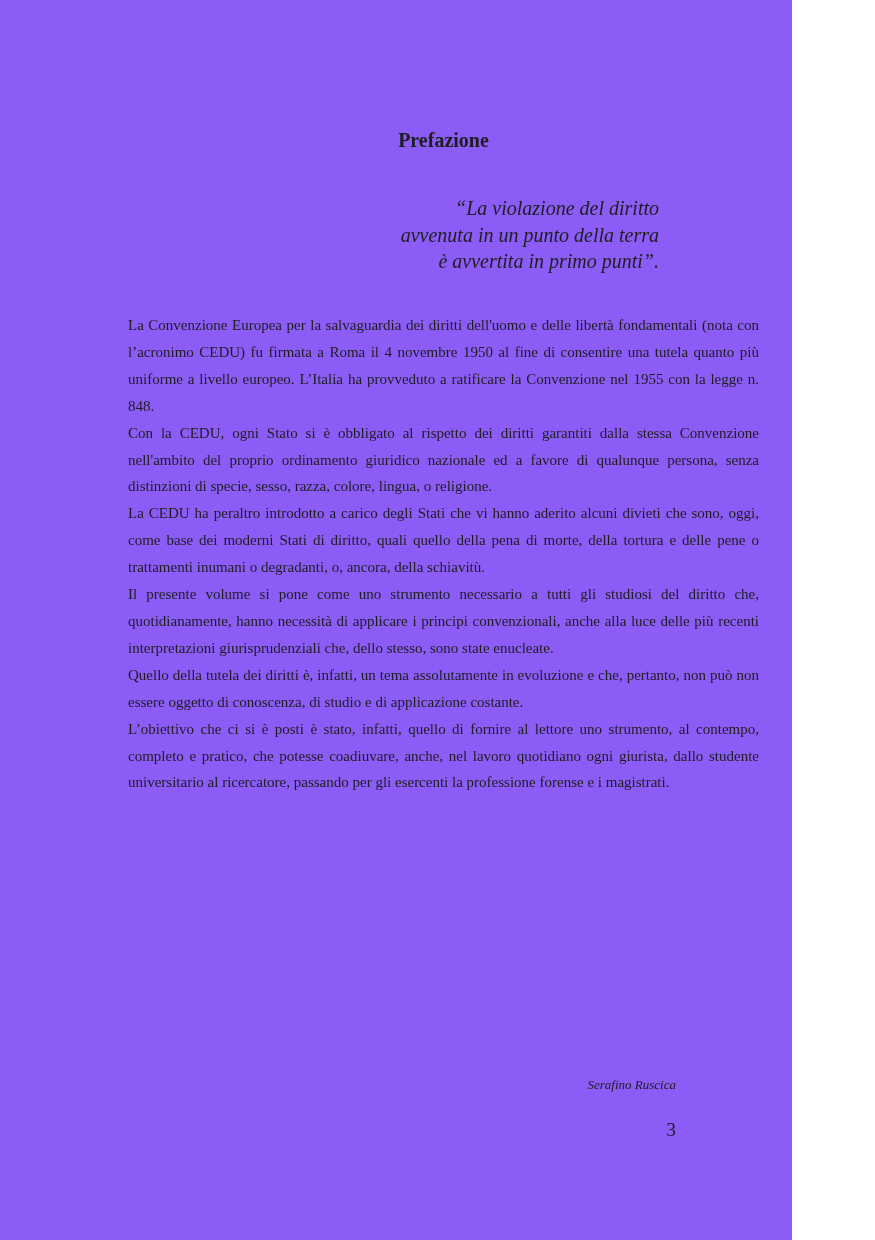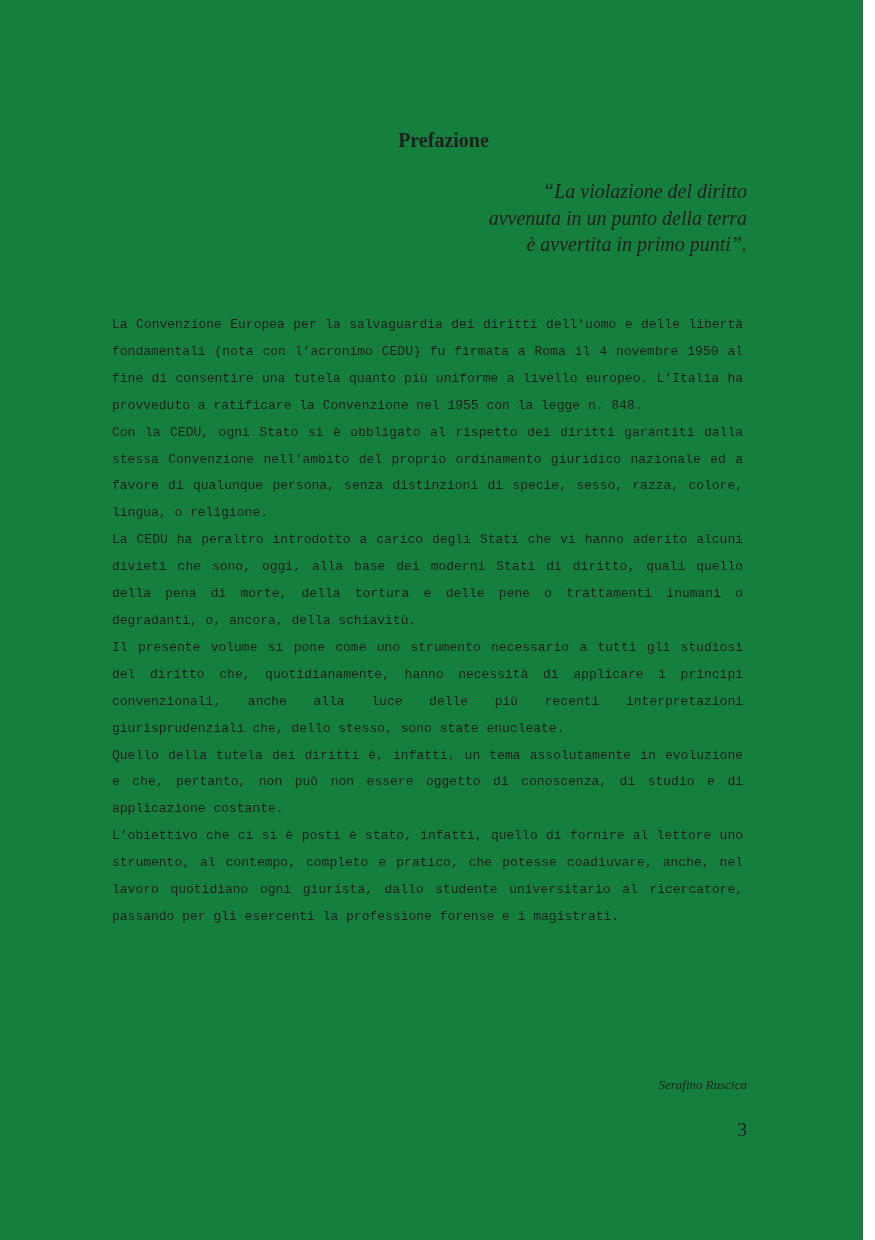--- a/index.html
+++ b/index.html
@@ -11,23 +11,23 @@
       width: 875px;
       height: 1240px;
       position: relative;
       overflow: hidden;
       font-family: "Liberation Serif", "DejaVu Serif", serif;
       color: #1e1e1e;
     }
     .page {
       position: absolute;
       left: 0; top: 0;
-      width: 863px;
+      width: 792px;
       height: 1240px;
-      background: #15803d;
+      background: #8b5cf6;
     }
     .title {
       position: absolute;
       top: 127px;
       left: 0;
       width: 875px;
       text-align: center;
       font-weight: bold;
       font-size: 20px;
       line-height: 26px;
@@ -37,32 +37,31 @@
     }
     .epigraph {
       position: absolute;
       top: 178px;
       right: 116px;
       width: 500px;
       text-align: right;
       font-style: italic;
       font-size: 20px;
       line-height: 26.5px;
-      margin: 0;
+      margin: 17px;
     }
     .epigraph .line { display: block; }
     .body-text {
       position: absolute;
       top: 312px;
-      left: 112px;
+      left: 128px;
       width: 631px;
-      font-size: 13px;
+      font-size: 15px;
       line-height: 26.9px;
       text-align: justify;
-      font-family: Liberation Mono, monospace;
     }
     .body-text p {
       margin: 0;
       padding: 0;
       text-align: justify;
     }
     .signature {
       position: absolute;
       top: 1072px;
       right: 116px;
@@ -89,21 +88,21 @@
 
   <div class="epigraph">
     <span class="line">“La violazione del diritto</span>
     <span class="line">avvenuta in un punto della terra</span>
     <span class="line">è avvertita in primo punti”.</span>
   </div>
 
   <div class="body-text">
     <p>La Convenzione Europea per la salvaguardia dei diritti dell'uomo e delle libertà fondamentali (nota con l’acronimo CEDU) fu firmata a Roma il 4 novembre 1950 al fine di consentire una tutela quanto più uniforme a livello europeo. L’Italia ha provveduto a ratificare la Convenzione nel 1955 con la legge n. 848.</p>
     <p>Con la CEDU, ogni Stato si è obbligato al rispetto dei diritti garantiti dalla stessa Convenzione nell'ambito del proprio ordinamento giuridico nazionale ed a favore di qualunque persona, senza distinzioni di specie, sesso, razza, colore, lingua, o religione.</p>
-    <p>La CEDU ha peraltro introdotto a carico degli Stati che vi hanno aderito alcuni divieti che sono, oggi, alla base dei moderni Stati di diritto, quali quello della pena di morte, della tortura e delle pene o trattamenti inumani o degradanti, o, ancora, della schiavitù.</p>
+    <p>La CEDU ha peraltro introdotto a carico degli Stati che vi hanno aderito alcuni divieti che sono, oggi, come base dei moderni Stati di diritto, quali quello della pena di morte, della tortura e delle pene o trattamenti inumani o degradanti, o, ancora, della schiavitù.</p>
     <p>Il presente volume si pone come uno strumento necessario a tutti gli studiosi del diritto che, quotidianamente, hanno necessità di applicare i principi convenzionali, anche alla luce delle più recenti interpretazioni giurisprudenziali che, dello stesso, sono state enucleate.</p>
     <p>Quello della tutela dei diritti è, infatti, un tema assolutamente in evoluzione e che, pertanto, non può non essere oggetto di conoscenza, di studio e di applicazione costante.</p>
     <p>L’obiettivo che ci si è posti è stato, infatti, quello di fornire al lettore uno strumento, al contempo, completo e pratico, che potesse coadiuvare, anche, nel lavoro quotidiano ogni giurista, dallo studente universitario al ricercatore, passando per gli esercenti la professione forense e i magistrati.</p>
   </div>
 
   <p class="signature">Serafino Ruscica</p>
 
   <p class="page-number">3</p>
 
 </div>

